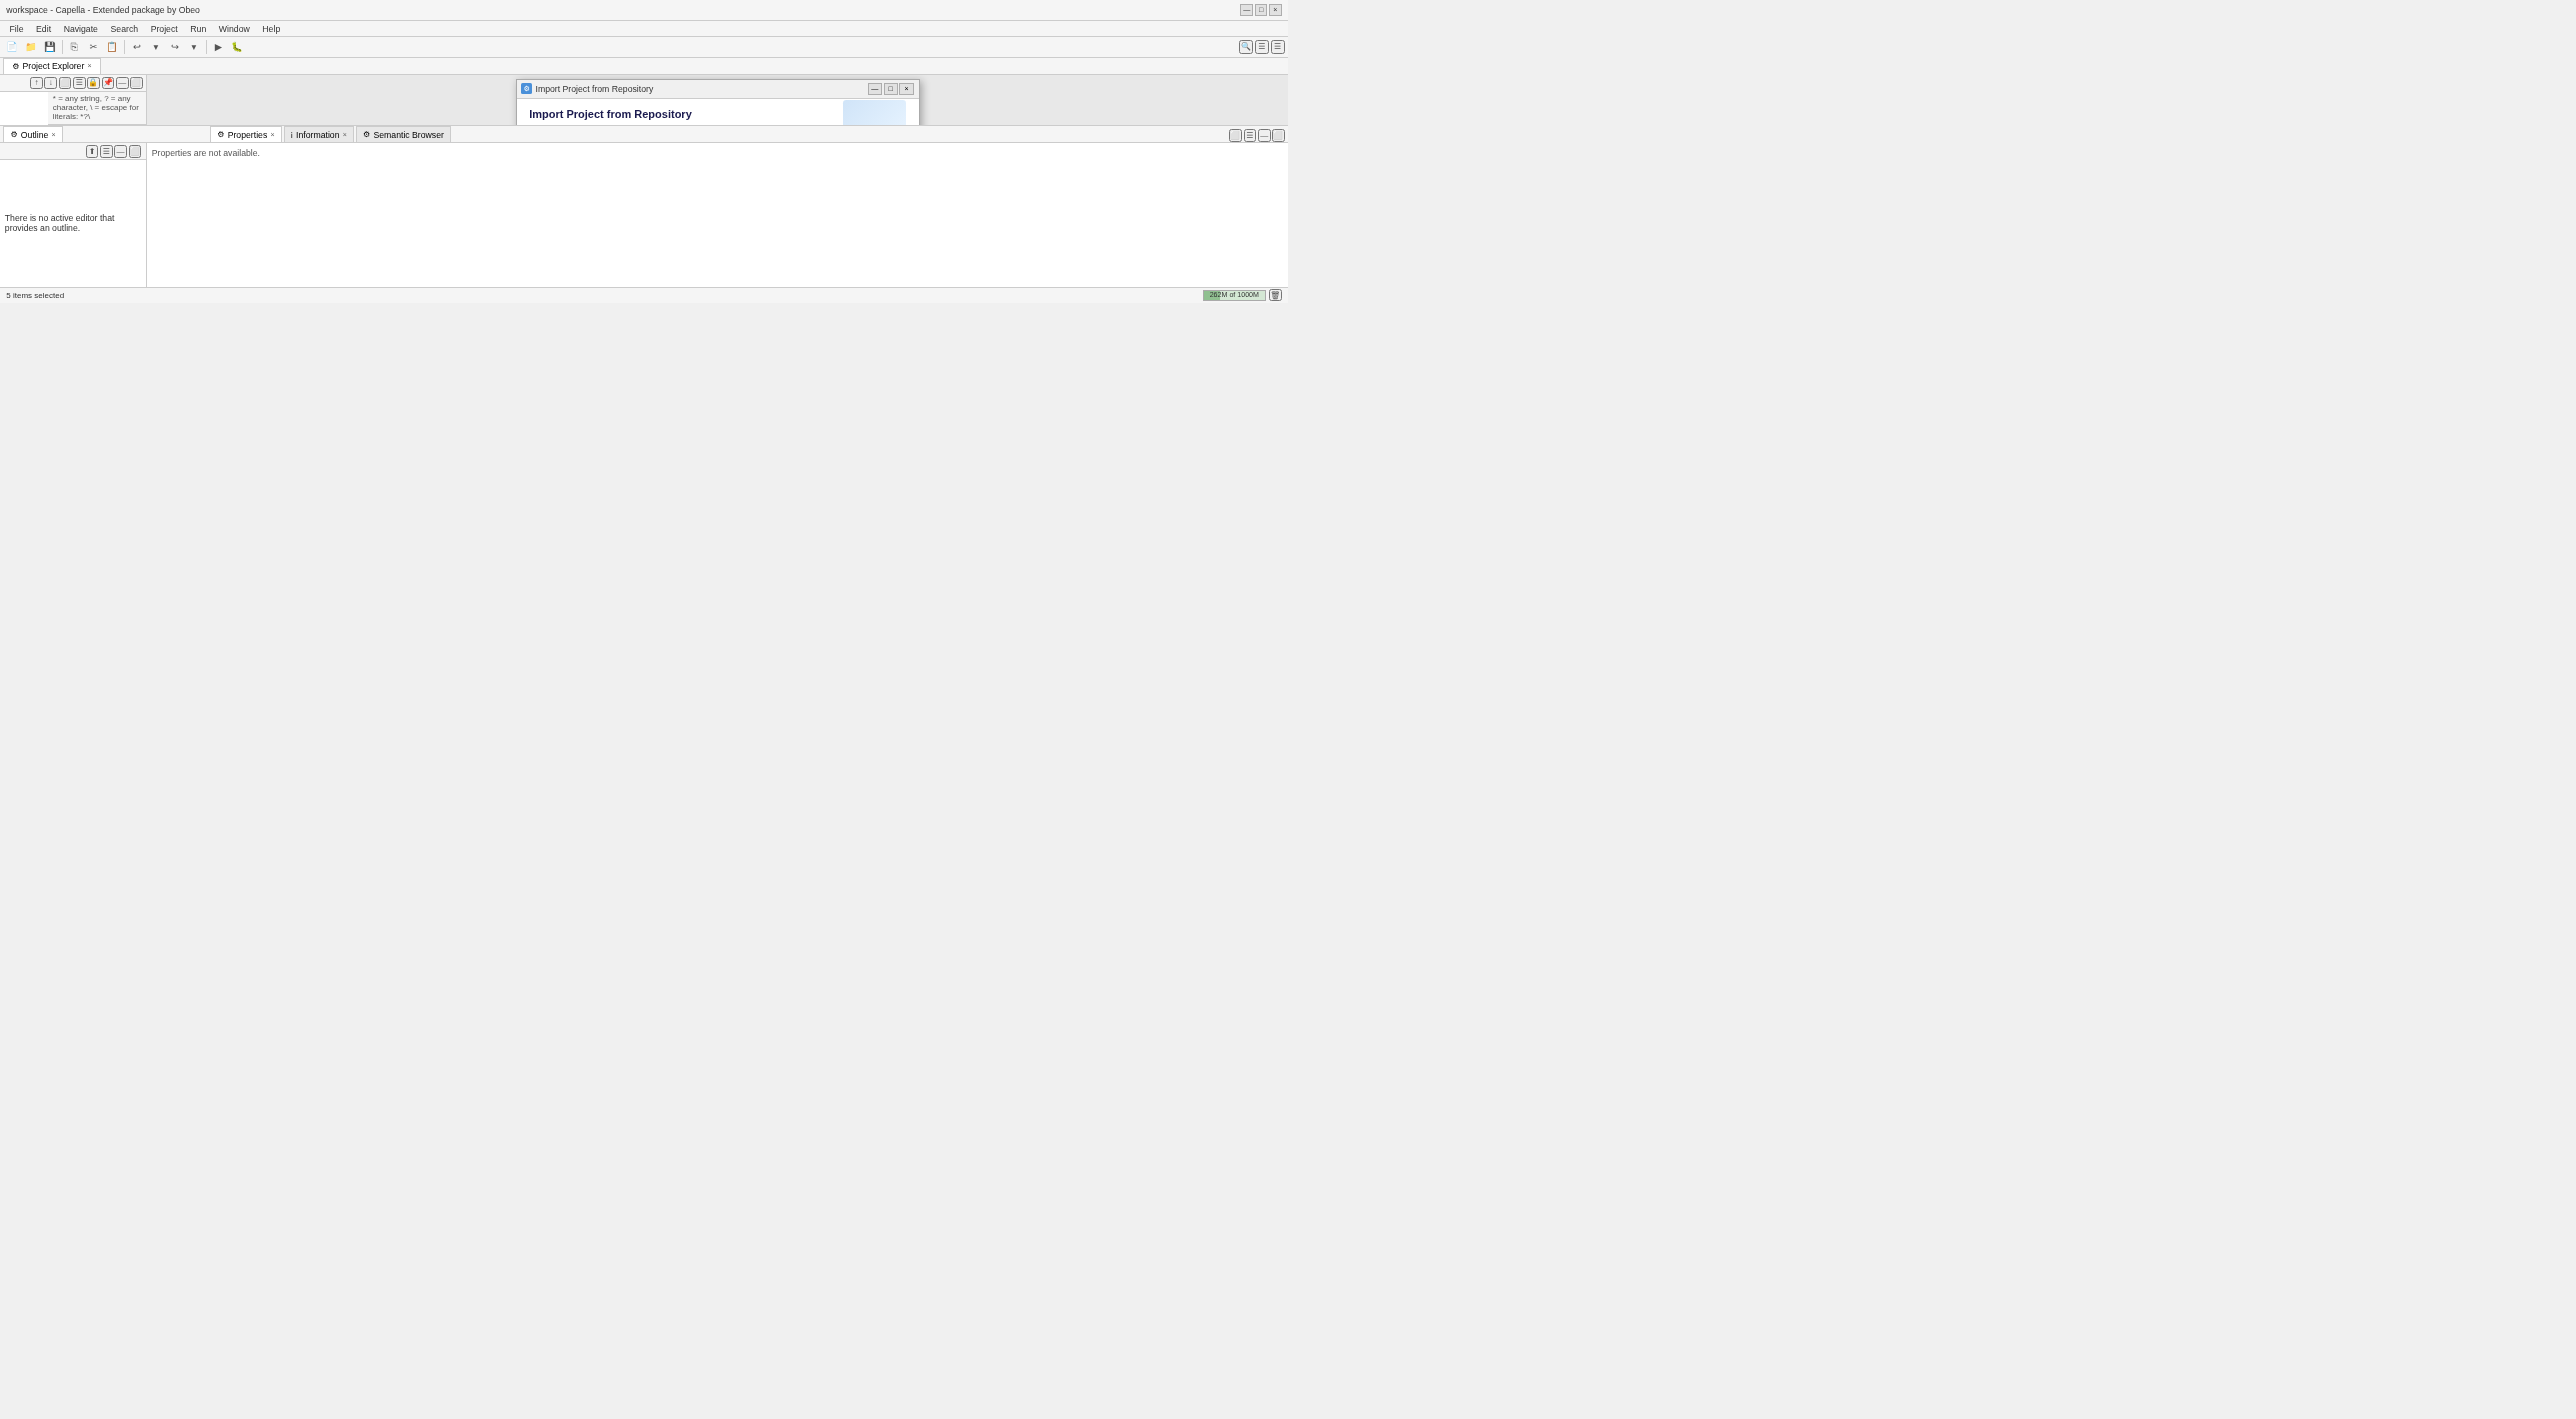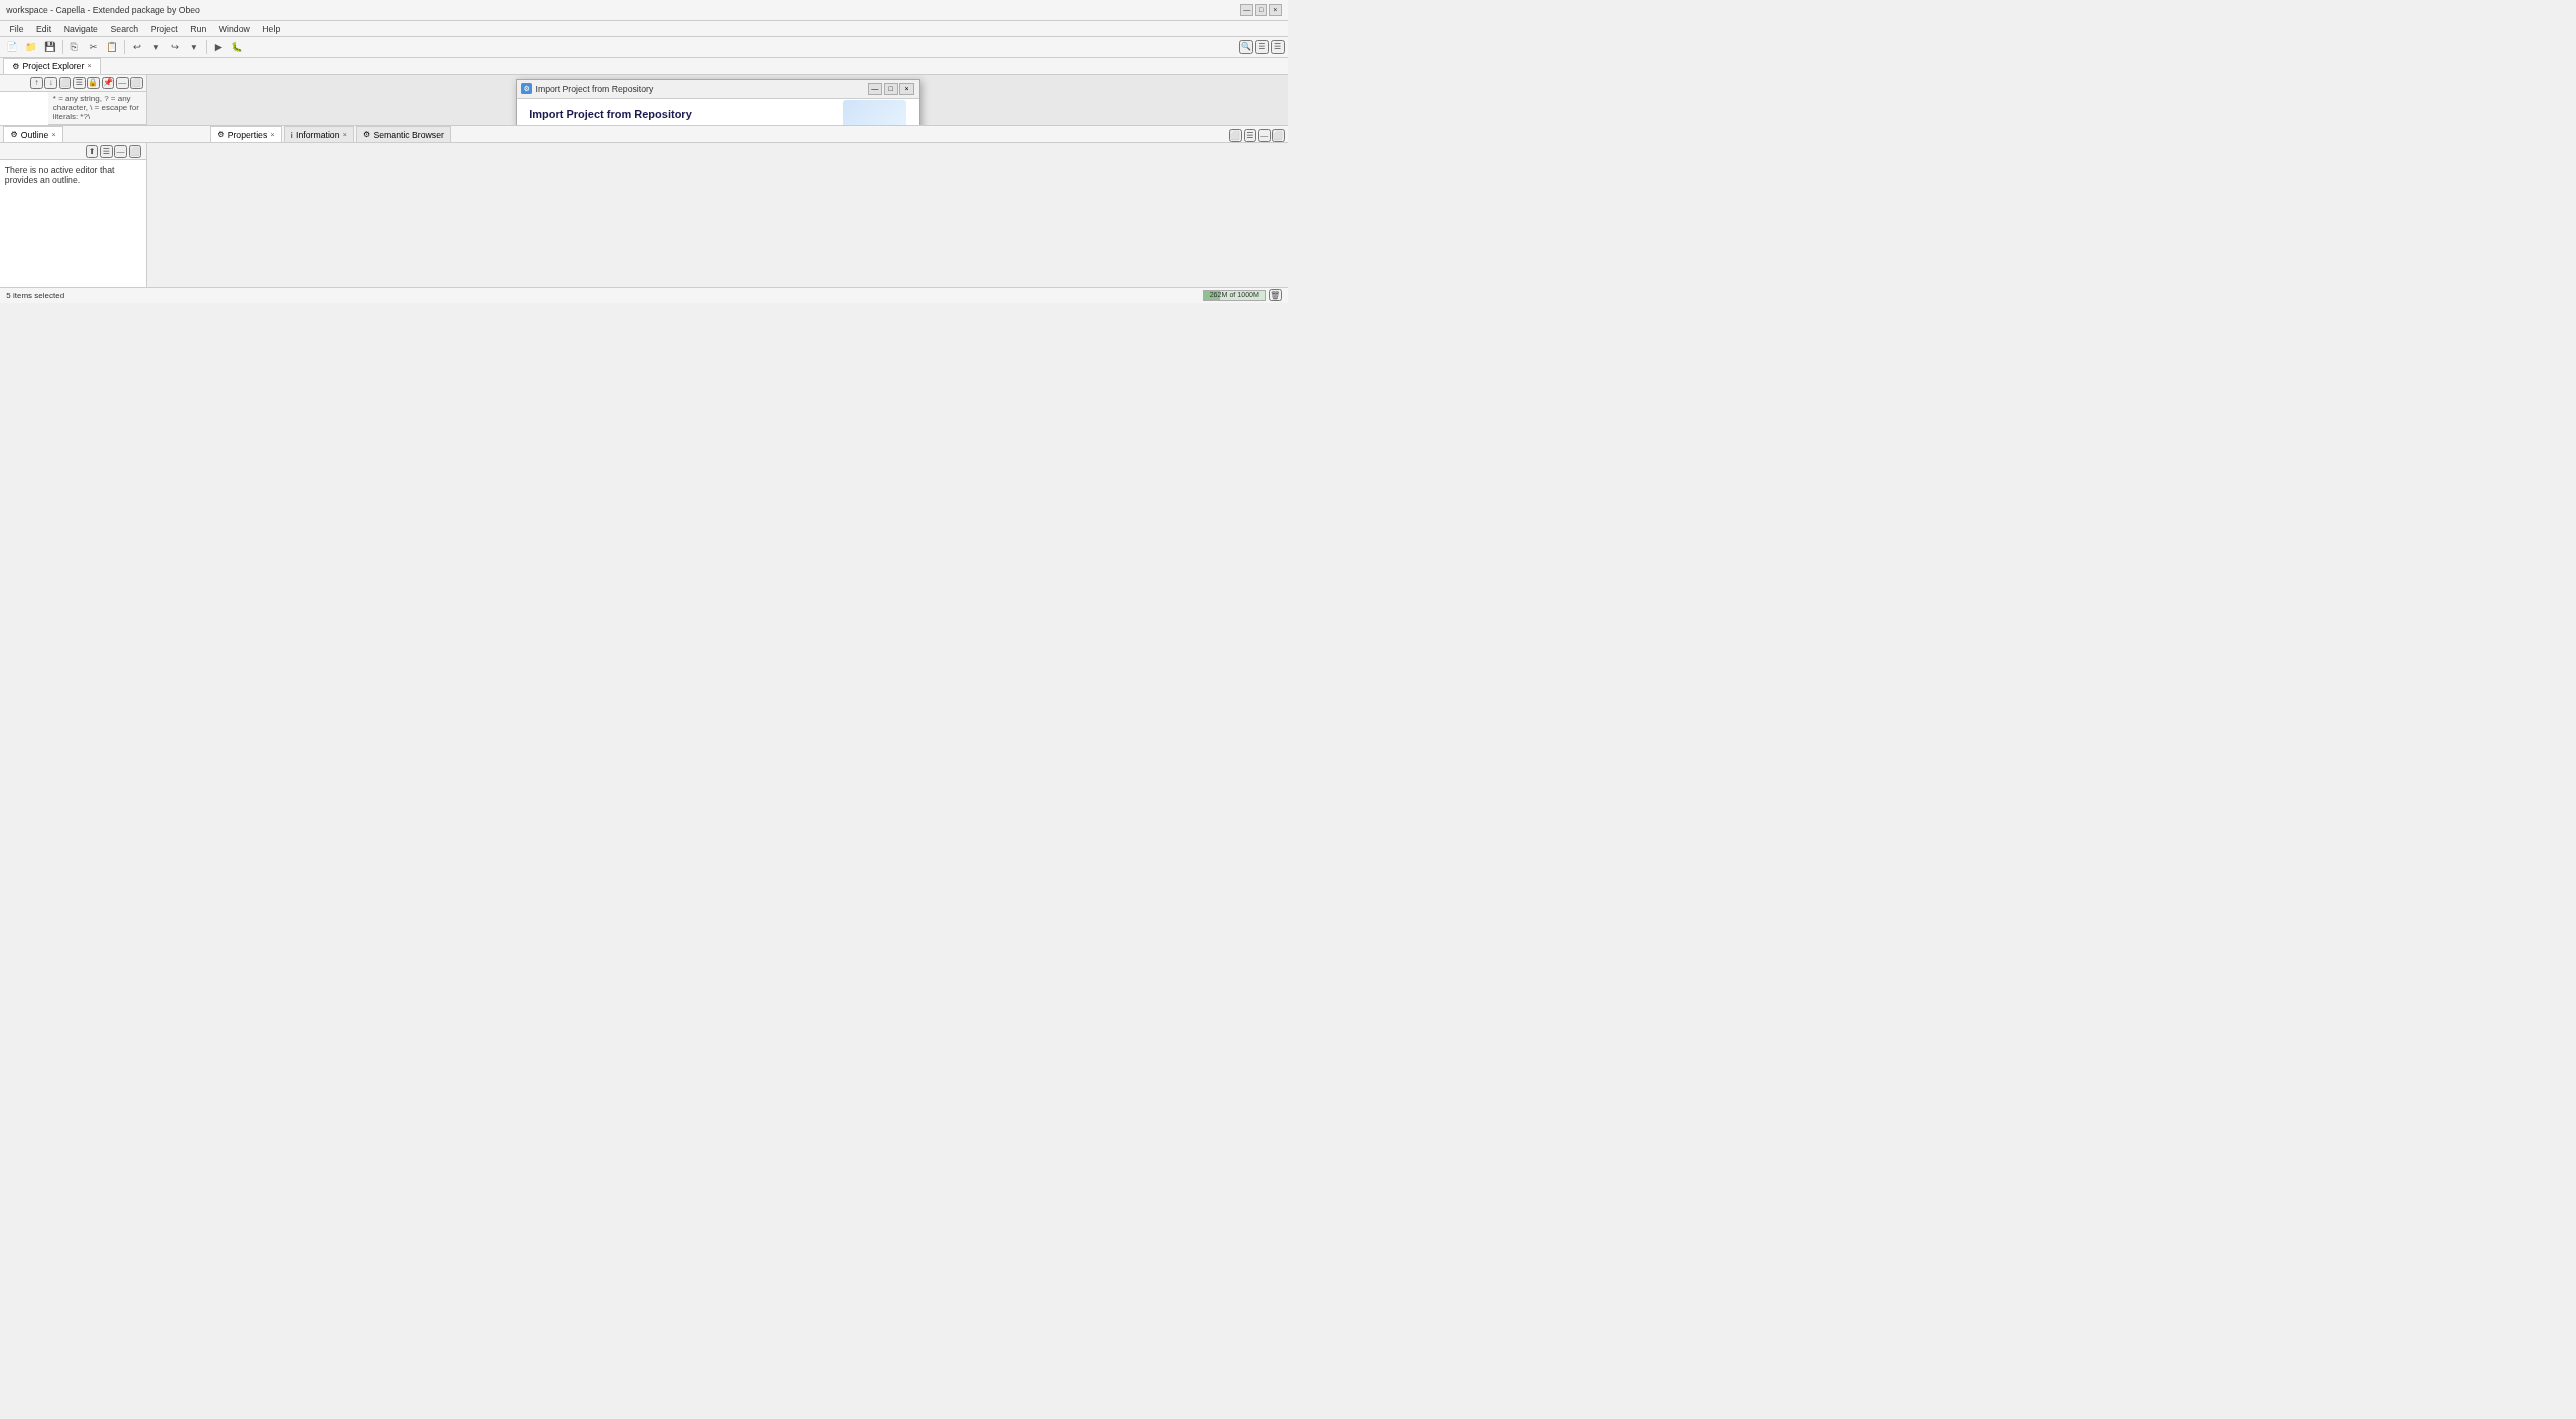--- a/index.html
+++ b/index.html
@@ -233,20 +233,21 @@
       align-items: center;
       padding: 0 4.8px;
       gap: 3.2px;
       font-size: 8.7px;
     }
     .bottom-left-content {
       flex: 1;
       padding: 4.8px;
       font-size: 8.7px;
       color: #333;
+      margin-top: 48px;
     }
     .bottom-right {
       flex: 1;
       background: white;
       display: flex;
       flex-direction: column;
     }
     .bottom-right-content {
       flex: 1;
       padding: 4.8px;
@@ -532,20 +533,23 @@
         <div style="display:flex;gap:1.6px;margin-left:auto;">
           <button class="panel-icon-btn">⬆</button>
           <button class="panel-icon-btn">☰</button>
           <button class="panel-icon-btn">—</button>
           <button class="panel-icon-btn">⬜</button>
         </div>
       </div>
       <div class="bottom-left-content">There is no active editor that provides an outline.</div>
     </div>
 
+    <div class="bottom-right">
+      <div class="bottom-right-content">Properties are not available.</div>
+    </div>
   </div>
 </div>
 
 <div class="status-bar">
   <span>5 items selected</span>
   <div class="status-right">
     <div class="memory-bar">
       <div class="memory-fill"></div>
       <span class="memory-text">262M of 1000M</span>
     </div>

